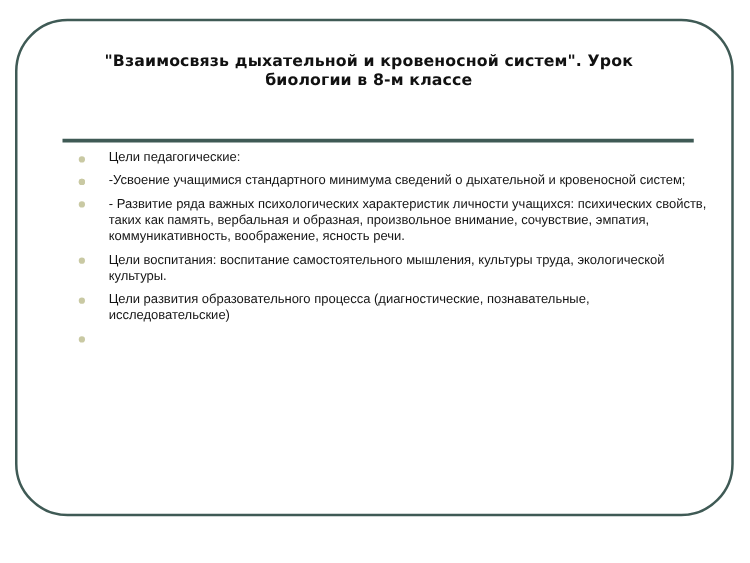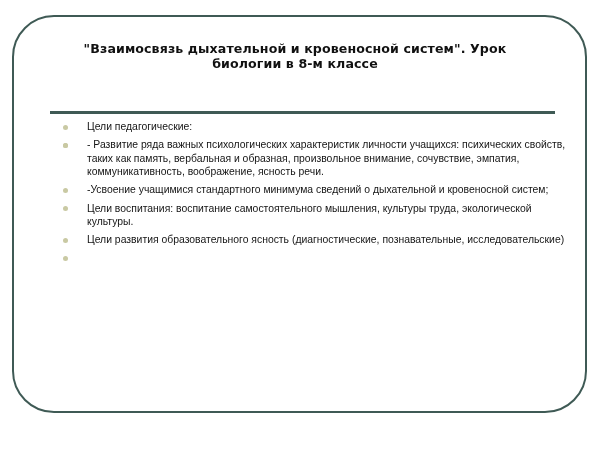--- a/index.html
+++ b/index.html
@@ -86,30 +86,30 @@
 <ul class="list">
   <li class="item">
     <span class="bullet"></span>
     <span>Цели педагогические:</span>
   </li>
   <li class="item">
     <span class="bullet"></span>
   </li>
   <li class="item">
     <span class="bullet"></span>
-    <span>- Развитие ряда важных психологических характеристик личности учащихся: психических свойств, таких как память, вербальная и образная, произвольное внимание, сочувствие, эмпатия, коммуникативность, воображение, ясность речи.</span>
+    <span>-Усвоение учащимися стандартного минимума сведений о дыхательной и кровеносной систем;</span>
   </li>
   <li class="item">
     <span class="bullet"></span>
-    <span>-Усвоение учащимися стандартного минимума сведений о дыхательной и кровеносной систем;</span>
+    <span>- Развитие ряда важных психологических характеристик личности учащихся: психических свойств, таких как память, вербальная и образная, произвольное внимание, сочувствие, эмпатия, коммуникативность, воображение, ясность речи.</span>
   </li>
   <li class="item">
     <span class="bullet"></span>
     <span>Цели воспитания: воспитание самостоятельного мышления, культуры труда, экологической культуры.</span>
   </li>
   <li class="item">
     <span class="bullet"></span>
-    <span>Цели развития образовательного ясность (диагностические, познавательные, исследовательские)</span>
+    <span>Цели развития образовательного процесса (диагностические, познавательные, исследовательские)</span>
   </li>
   <li class="item">
     <span class="bullet"></span>
   </li>
 </ul>
 
 </body></html>

